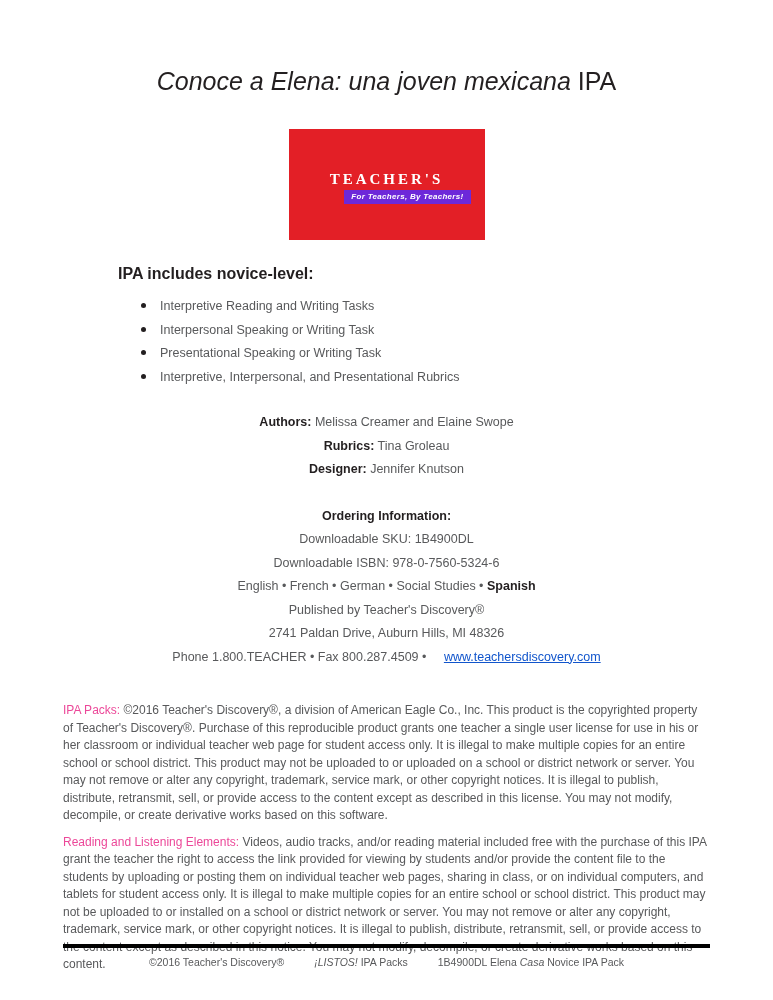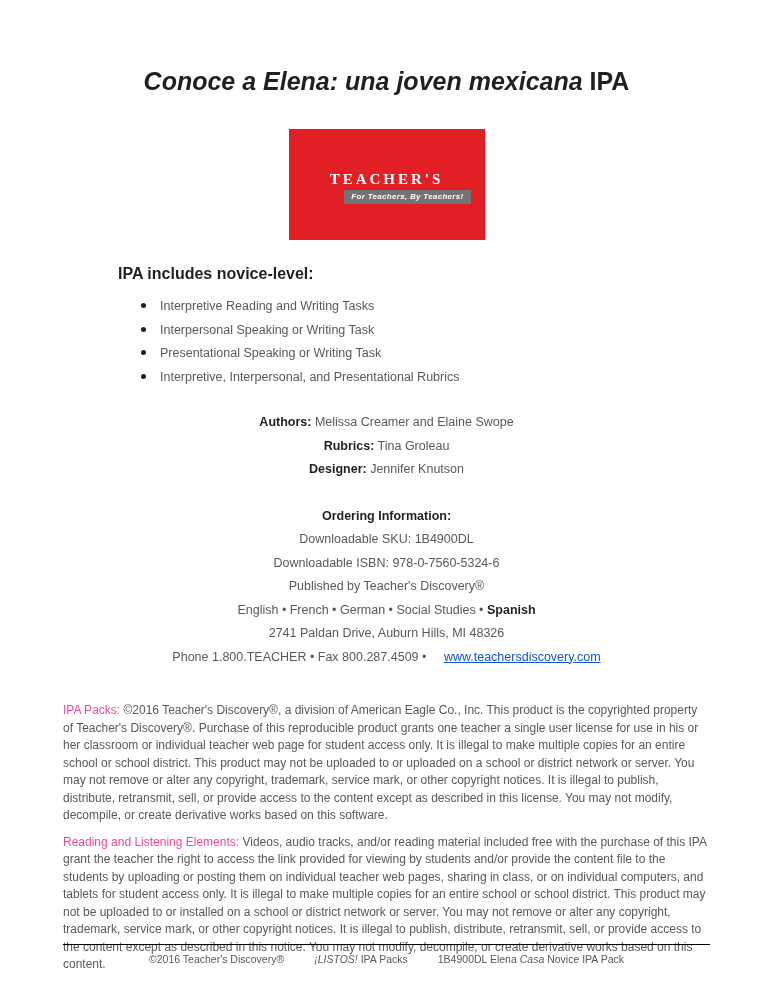--- a/index.html
+++ b/index.html
@@ -9,21 +9,21 @@
     font-family:"Liberation Sans", sans-serif;
     color:#58595b;
     position:relative;
     overflow:hidden;
   }
   .page { width:773px; height:1000px; padding-top:66px; position:relative; }
 
   .title {
     text-align:center;
     font-size:25px; line-height:30px;
-    font-weight:bold;
+    font-weight:normal;
     color:#231f20;
   }
   .title .it { font-style:italic; }
 
   .logo {
     width:196px; height:111px;
     background:#e31f26;
     margin:33px auto 0;
     display:flex; flex-direction:column;
     align-items:center; justify-content:center;
@@ -42,21 +42,21 @@
     font-style:italic;
     font-weight:bold;
     font-size:32px;
     line-height:36px;
     margin-top:-2px;
   }
   .logo-tag {
     align-self:flex-end;
     margin-right:14px;
     margin-top:2px;
-    background:#737373;
+    background:#6d28d9;
     color:#ffffff;
     font-style:italic;
     font-weight:bold;
     font-size:8px;
     padding:2px 7px 3px;
     letter-spacing:0.3px;
   }
 
   .includes-heading {
     margin:24px 0 0 118px;
@@ -105,21 +105,21 @@
     line-height:17.5px;
     color:#58595b;
     text-align:left;
   }
   .legal-block p + p { margin-top:9px; }
   .legal-lead { font-weight:normal; color:#ec4899; }
 
   .footer-wrap {
     position:absolute;
     left:63px; right:63px; top:944px;
-    border-top:1px solid #000000;
+    border-top:4px solid #000000;
   }
   .footer {
     text-align:center;
     padding-top:8px;
     font-size:10.5px;
     color:#58595b;
   }
   .footer .seg { margin-left:30px; }
 </style>
 </head>
@@ -146,22 +146,22 @@
   <div class="centered-block credits">
     <p><span class="lbl">Authors:</span><span> Melissa Creamer and Elaine Swope</span></p>
     <p><span class="lbl">Rubrics:</span><span> Tina Groleau</span></p>
     <p><span class="lbl">Designer:</span><span> Jennifer Knutson</span></p>
   </div>
 
   <div class="centered-block ordering">
     <p class="hd">Ordering Information:</p>
     <p>Downloadable SKU: 1B4900DL</p>
     <p>Downloadable ISBN: 978-0-7560-5324-6</p>
+    <p><span>English • French • German • Social Studies • </span><span class="bold-dark">Spanish</span></p>
     <p>Published by Teacher's Discovery®</p>
-    <p><span>English • French • German • Social Studies • </span><span class="bold-dark">Spanish</span></p>
     <p>2741 Paldan Drive, Auburn Hills, MI 48326</p>
     <p><span>Phone 1.800.TEACHER • Fax 800.287.4509 • </span><a class="link" href="#">www.teachersdiscovery.com</a></p>
   </div>
 
   <div class="legal-block">
     <p><span class="legal-lead">IPA Packs:</span><span> ©2016 Teacher's Discovery®, a division of American Eagle Co., Inc. This product is the copyrighted property of Teacher's Discovery®. Purchase of this reproducible product grants one teacher a single user license for use in his or her classroom or individual teacher web page for student access only. It is illegal to make multiple copies for an entire school or school district. This product may not be uploaded to or uploaded on a school or district network or server. You may not remove or alter any copyright, trademark, service mark, or other copyright notices. It is illegal to publish, distribute, retransmit, sell, or provide access to the content except as described in this license. You may not modify, decompile, or create derivative works based on this software.</span></p>
     <p><span class="legal-lead">Reading and Listening Elements:</span><span> Videos, audio tracks, and/or reading material included free with the purchase of this IPA grant the teacher the right to access the link provided for viewing by students and/or provide the content file to the students by uploading or posting them on individual teacher web pages, sharing in class, or on individual computers, and tablets for student access only. It is illegal to make multiple copies for an entire school or school district. This product may not be uploaded to or installed on a school or district network or server. You may not remove or alter any copyright, trademark, service mark, or other copyright notices. It is illegal to publish, distribute, retransmit, sell, or provide access to the content except as described in this notice. You may not modify, decompile, or create derivative works based on this content.</span></p>
   </div>
 
   <div class="footer-wrap">

